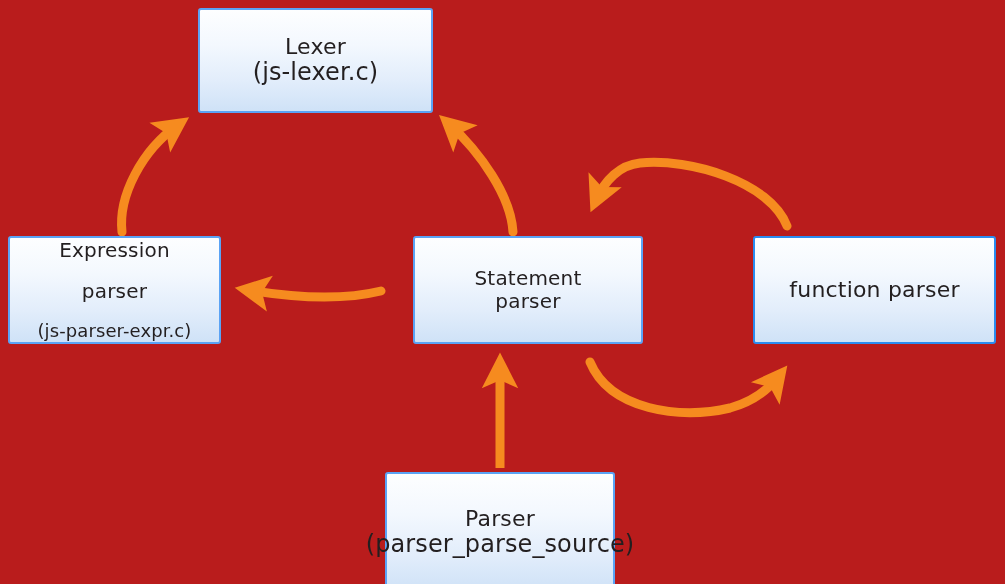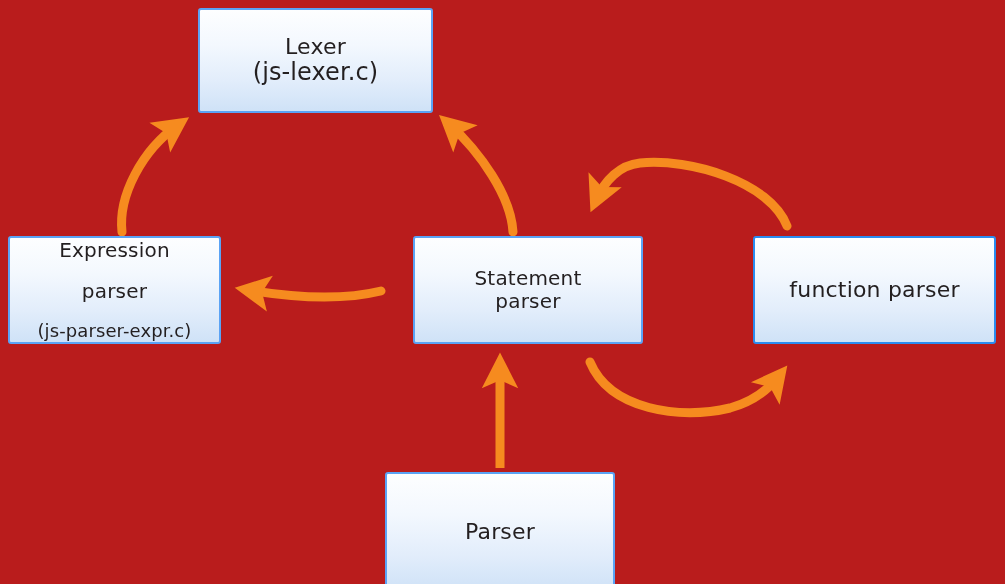--- a/index.html
+++ b/index.html
@@ -113,15 +113,16 @@
     <div class="title">Statement</div>
     <div class="title">parser</div>
   </div>
 
   <div class="node accent-strong" id="node-function">
     <div class="title">function parser</div>
   </div>
 
   <div class="node" id="node-parser">
     <div class="title">Parser</div>
+    <div class="sub">(parser_parse_source)</div>
   </div>
 
 </div>
 
 </body></html>

